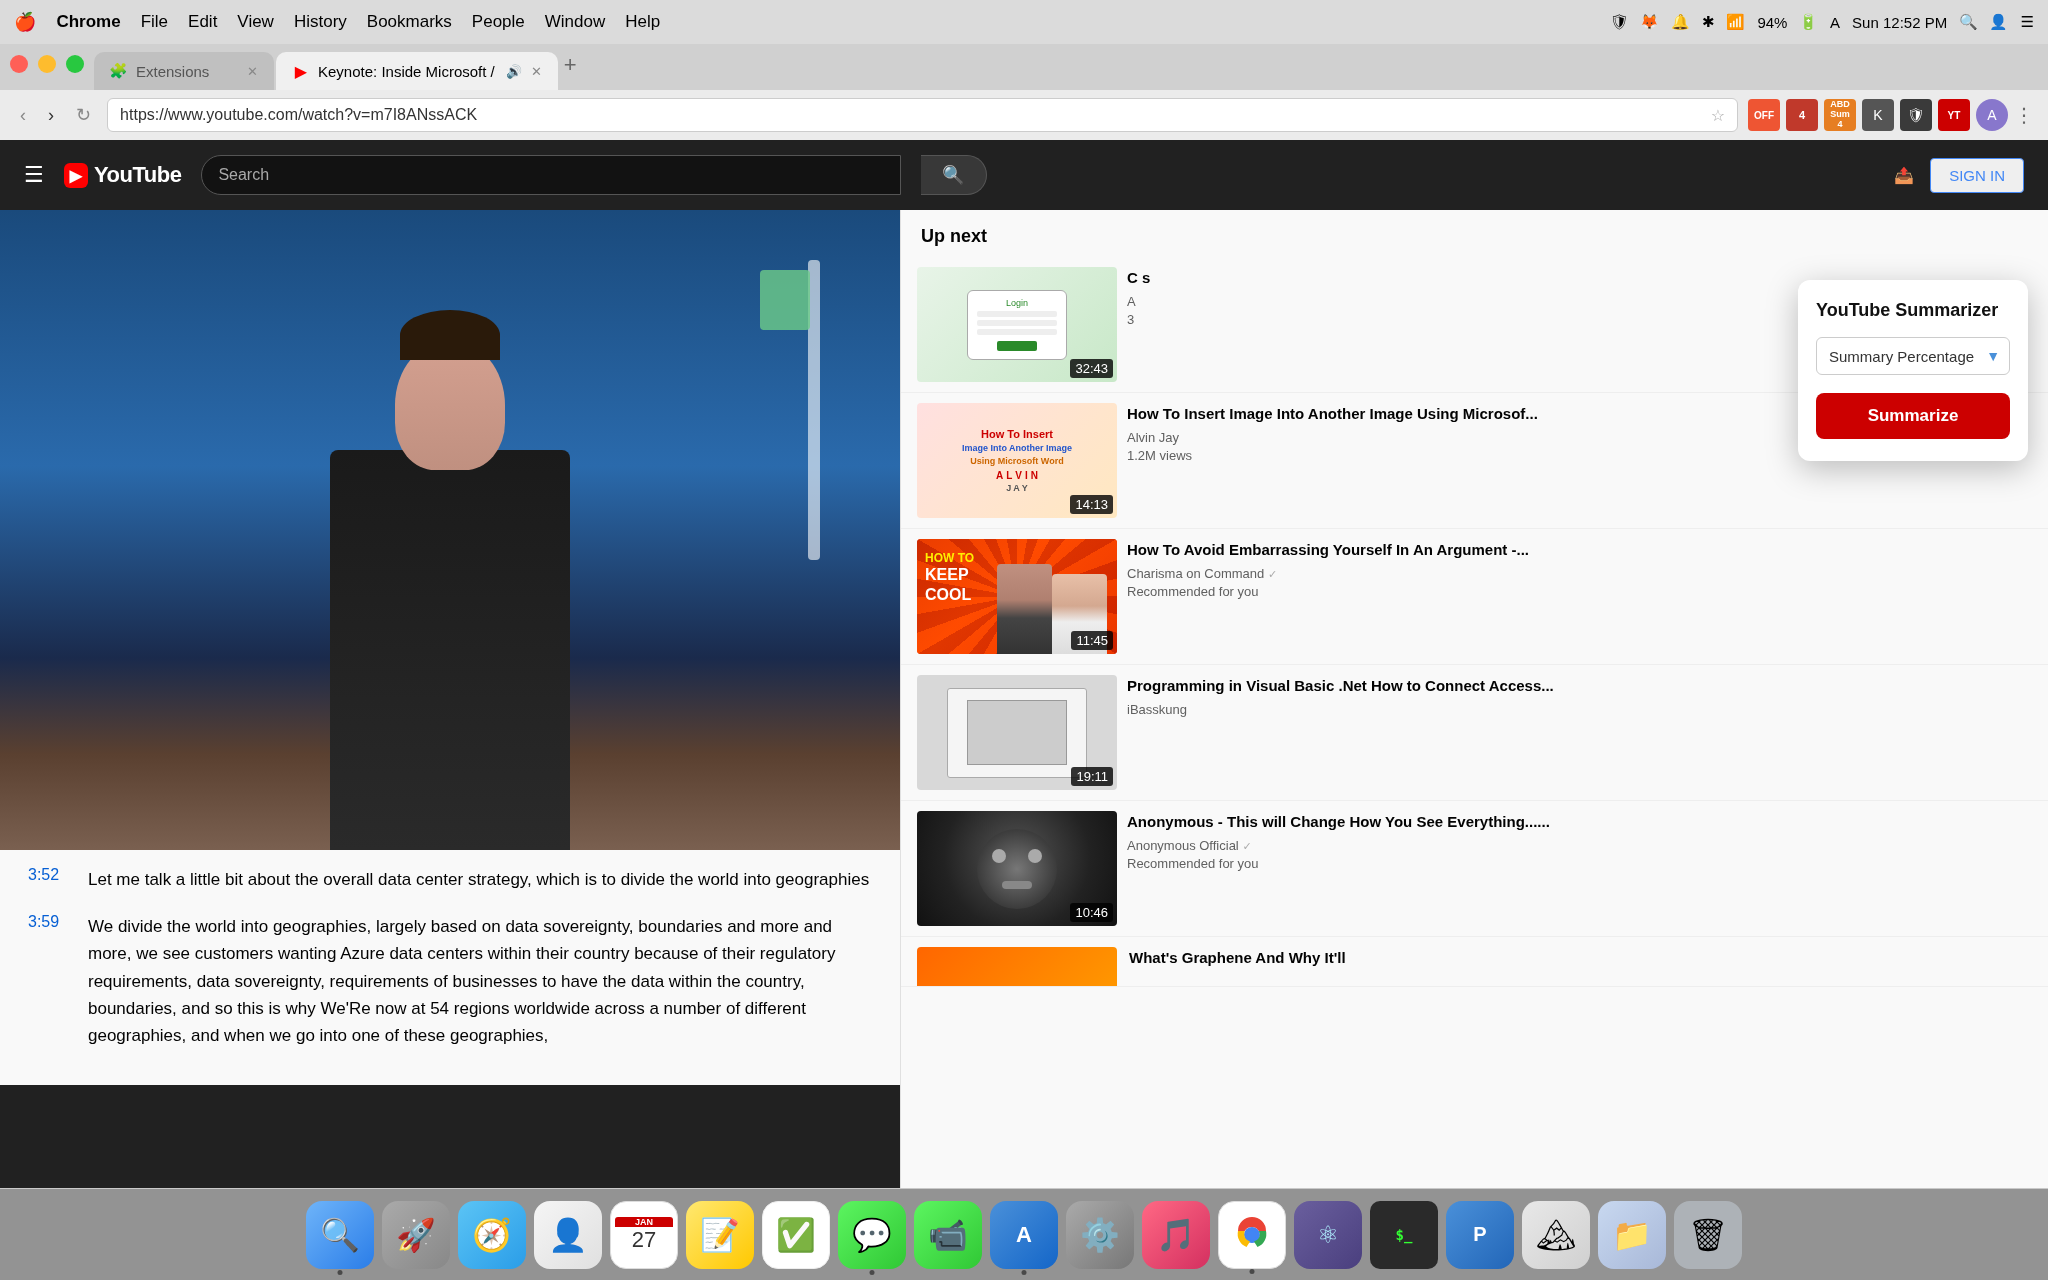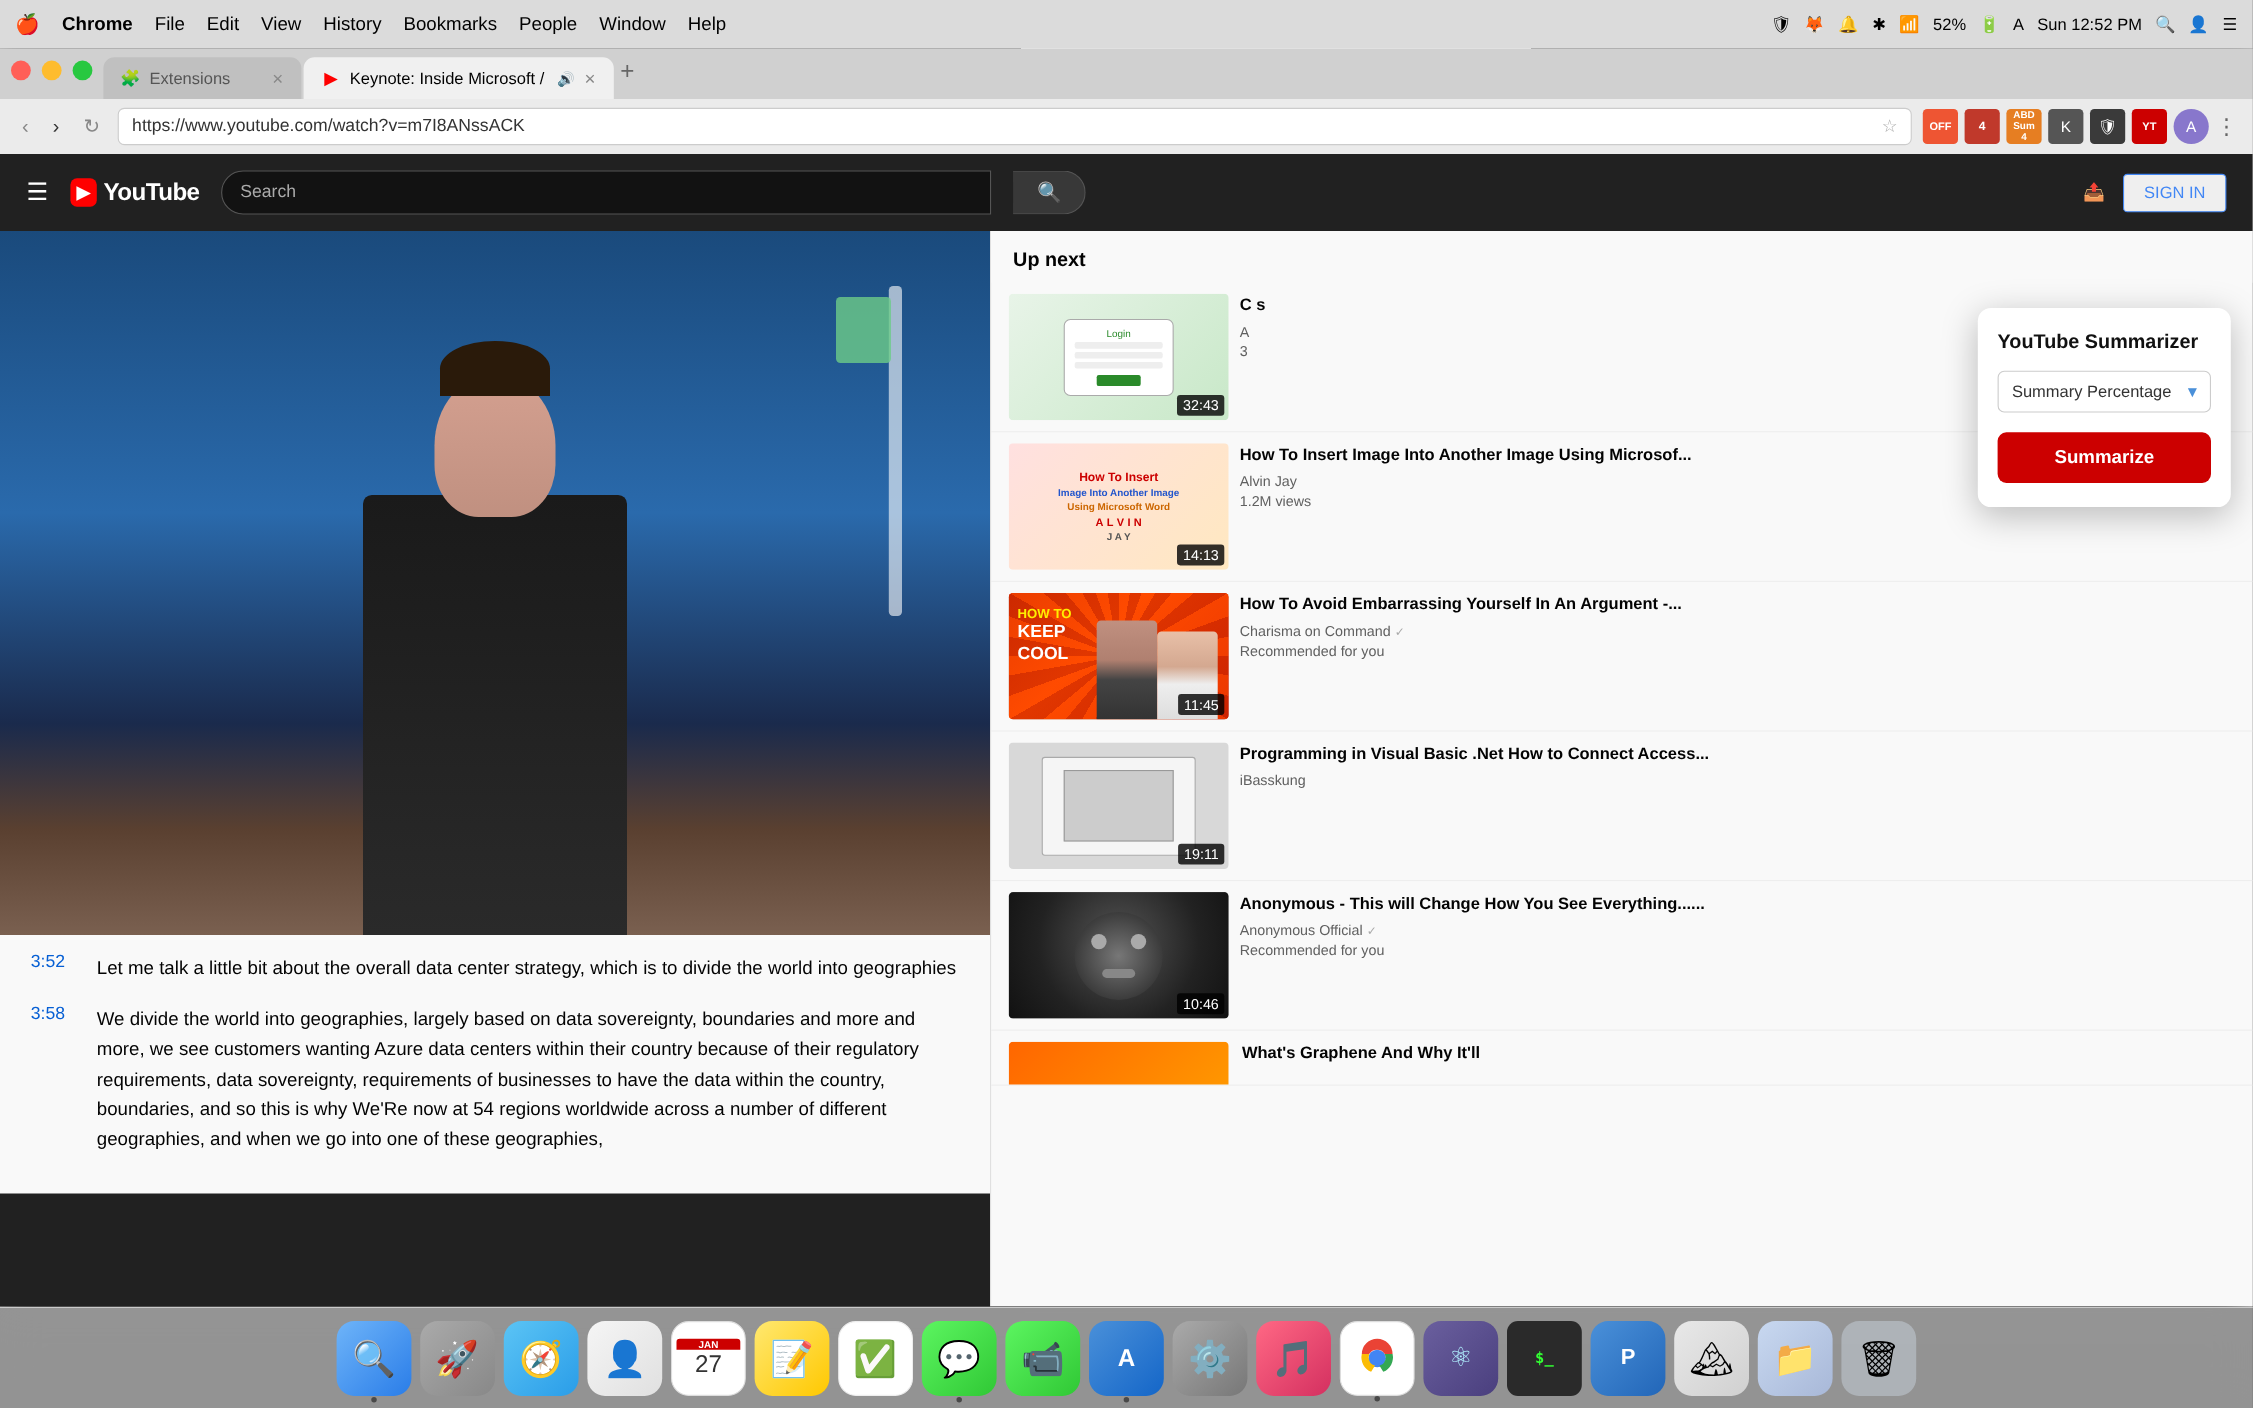--- a/index.html
+++ b/index.html
@@ -367,21 +367,21 @@
   <span class="menu-item">Bookmarks</span>
   <span class="menu-item">People</span>
   <span class="menu-item">Window</span>
   <span class="menu-item">Help</span>
   <div class="right-icons">
     <span>🛡</span>
     <span>🦊</span>
     <span>🔔</span>
     <span>✱</span>
     <span>📶</span>
-    <span>52%</span>
+    <span>94%</span>
     <span>🔋</span>
     <span>A</span>
     <span>Sun 12:52 PM</span>
     <span>🔍</span>
     <span>👤</span>
     <span>☰</span>
   </div>
 </div>
 
 <div class="browser-chrome">
@@ -467,21 +467,21 @@
           <div style="position:absolute; bottom:490px; left:50%; transform:translateX(-50%); width:100px; height:50px; background:#2a1a0a; border-radius:50% 50% 0 0;"></div>
         </div>
       </div>
 
       <div class="transcript-area">
         <div class="transcript-entry">
           <span class="ts-time">3:52</span>
           <span class="ts-text">Let me talk a little bit about the overall data center strategy, which is to divide the world into geographies</span>
         </div>
         <div class="transcript-entry">
-          <span class="ts-time">3:58</span>
+          <span class="ts-time">3:59</span>
           <span class="ts-text">We divide the world into geographies, largely based on data sovereignty, boundaries and more and more, we see customers wanting Azure data centers within their country because of their regulatory requirements, data sovereignty, requirements of businesses to have the data within the country, boundaries, and so this is why We'Re now at 54 regions worldwide across a number of different geographies, and when we go into one of these geographies,</span>
         </div>
       </div>
     </div>
 
     <div class="sidebar">
 
       <div class="summarizer-popup">
         <div class="popup-title">YouTube Summarizer</div>
         <div class="popup-select-wrap">

